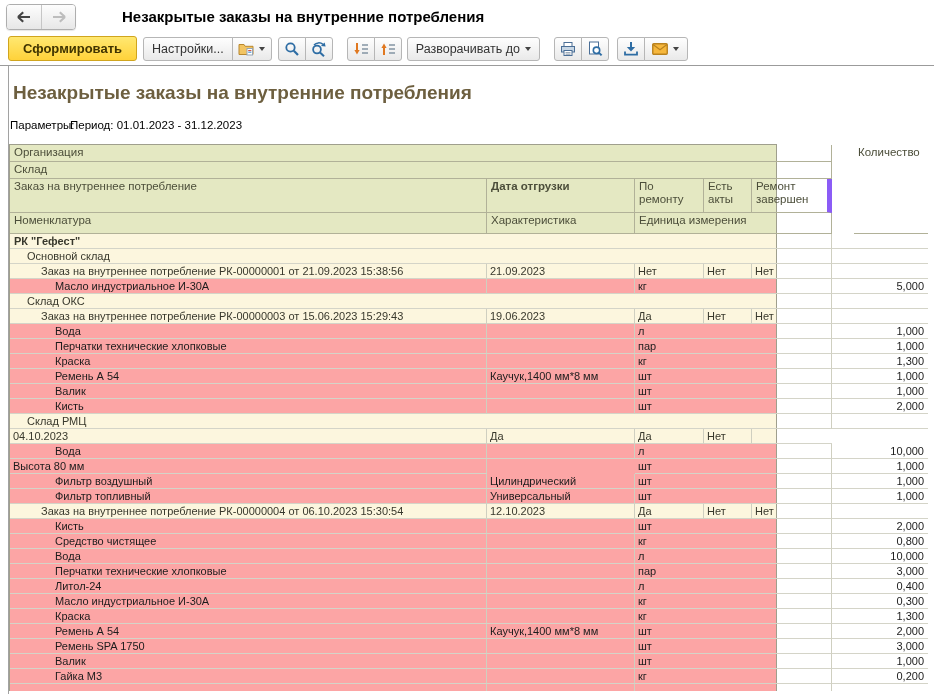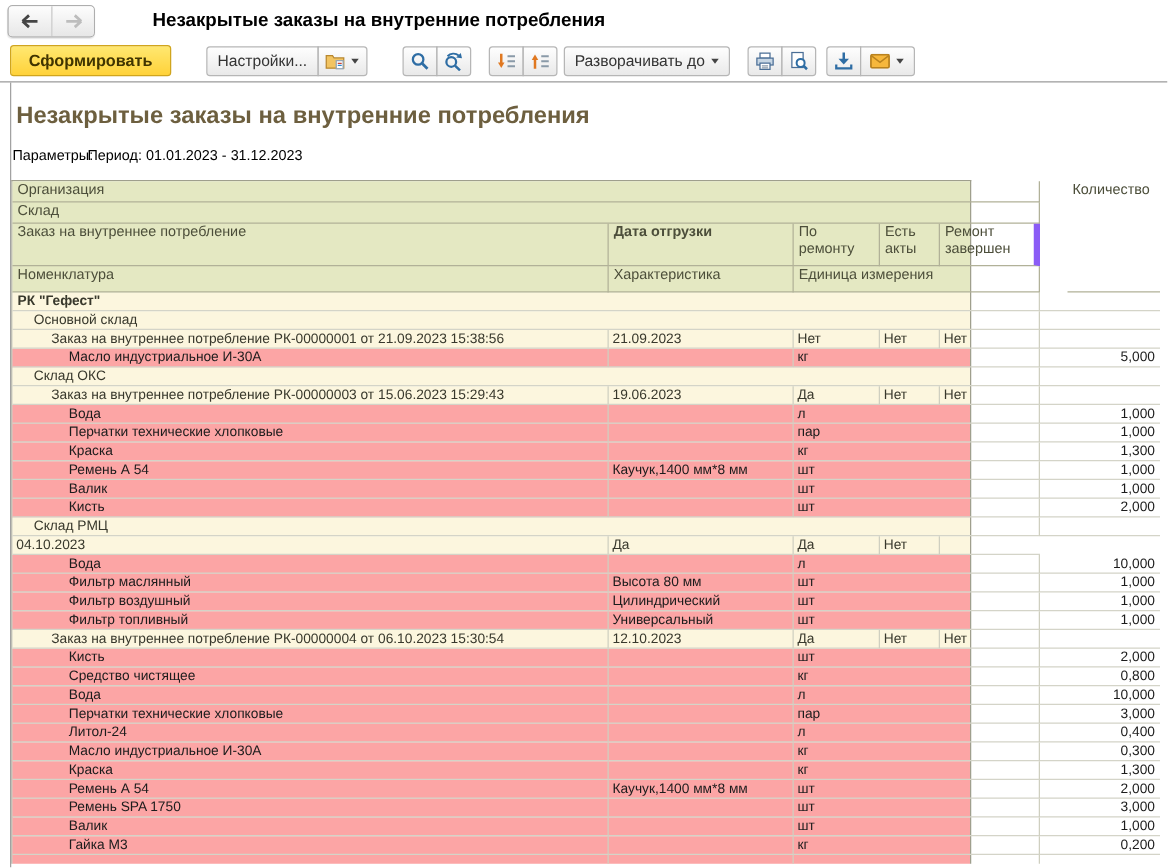--- a/index.html
+++ b/index.html
@@ -39,21 +39,21 @@
   .btn-group .btn:last-child  { border-radius:0 3px 3px 0; }
   .btn-group .btn:only-child  { border-radius:3px; }
   .generate-btn {
     height:25px; padding:0 14px; font-size:13px; font-weight:bold; color:#403400;
     background:linear-gradient(#ffe871,#ffd23a); border:1px solid #d0a51e; border-radius:3px;
   }
   .caret {
     display:inline-block; width:0; height:0; margin-left:5px;
     border-left:3.5px solid transparent; border-right:3.5px solid transparent; border-top:4px solid #444;
   }
-  .ml18{margin-left:28px} .ml14{margin-left:14px} .ml8{margin-left:8px} .gap5{margin-left:5px}
+  .ml18{margin-left:6px} .ml14{margin-left:14px} .ml8{margin-left:8px} .gap5{margin-left:5px}
 
   
   .report { margin-left:8px; border-left:1px solid #a2a2a2; height:628px; overflow:hidden; }
   .report-title { font-size:19px; font-weight:bold; color:#6d5f3f; margin:16px 0 0 4px; white-space:nowrap; }
   .params { margin:15px 0 0 1px; font-size:11.5px; color:#000; display:flex; }
   .params .p-label { width:52px; }
   .params .p-value { margin-left:8px; }
 
   
   .grid { margin-top:13px; width:768px; border:1px solid #9f9f8d; border-bottom:none; }
@@ -317,21 +317,20 @@
           <div class="c-flag">Нет</div>
           <div class="c-qty"></div>
         </div>
         <div class="trow item">
           <div class="c-label lvl3">Вода</div>
           <div class="c-char"></div>
           <div class="c-unit span35">л</div>
           <div class="c-qty">10,000</div>
         </div>
         <div class="trow item">
-          <div class="c-label lvl3">Фильтр маслянный</div>
           <div class="c-char">Высота 80 мм</div>
           <div class="c-unit span35">шт</div>
           <div class="c-qty">1,000</div>
         </div>
         <div class="trow item">
           <div class="c-label lvl3">Фильтр воздушный</div>
           <div class="c-char">Цилиндрический</div>
           <div class="c-unit span35">шт</div>
           <div class="c-qty">1,000</div>
         </div>

